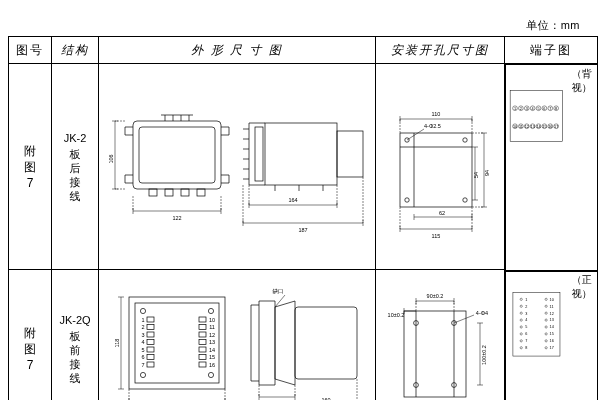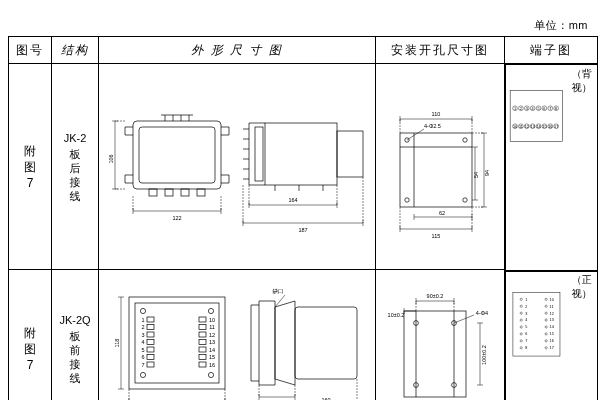--- a/index.html
+++ b/index.html
@@ -10,21 +10,21 @@
   body {
     width: 600px;
     height: 400px;
     font-family: "Liberation Sans", sans-serif;
     color: #000000;
     position: relative;
     overflow: hidden;
   }
   .unit-label {
     position: absolute;
-    right: 12px;
+    right: 20px;
     top: 18px;
     font-size: 11px;
     letter-spacing: 0.5px;
   }
   table.spec {
     position: absolute;
     left: 8px;
     top: 36px;
     width: 584px;
     height: 392px;
@@ -39,21 +39,21 @@
     font-weight: normal;
   }
   thead th {
     height: 26px;
     font-size: 12px;
     letter-spacing: 2px;
   }
   .col-no { width: 42px; }
   .col-struct { width: 46px; font-style: italic; }
   .col-outline { width: 276px; font-style: italic; }
-  .col-mount { width: 128px; }
+  .col-mount { width: 128px; font-style: italic; }
   .col-term { width: 92px; }
 
   .row-body { height: 158px; }
 
   .cell-no {
     font-size: 12px;
     line-height: 16px;
   }
   .cell-struct {
     font-size: 11px;

